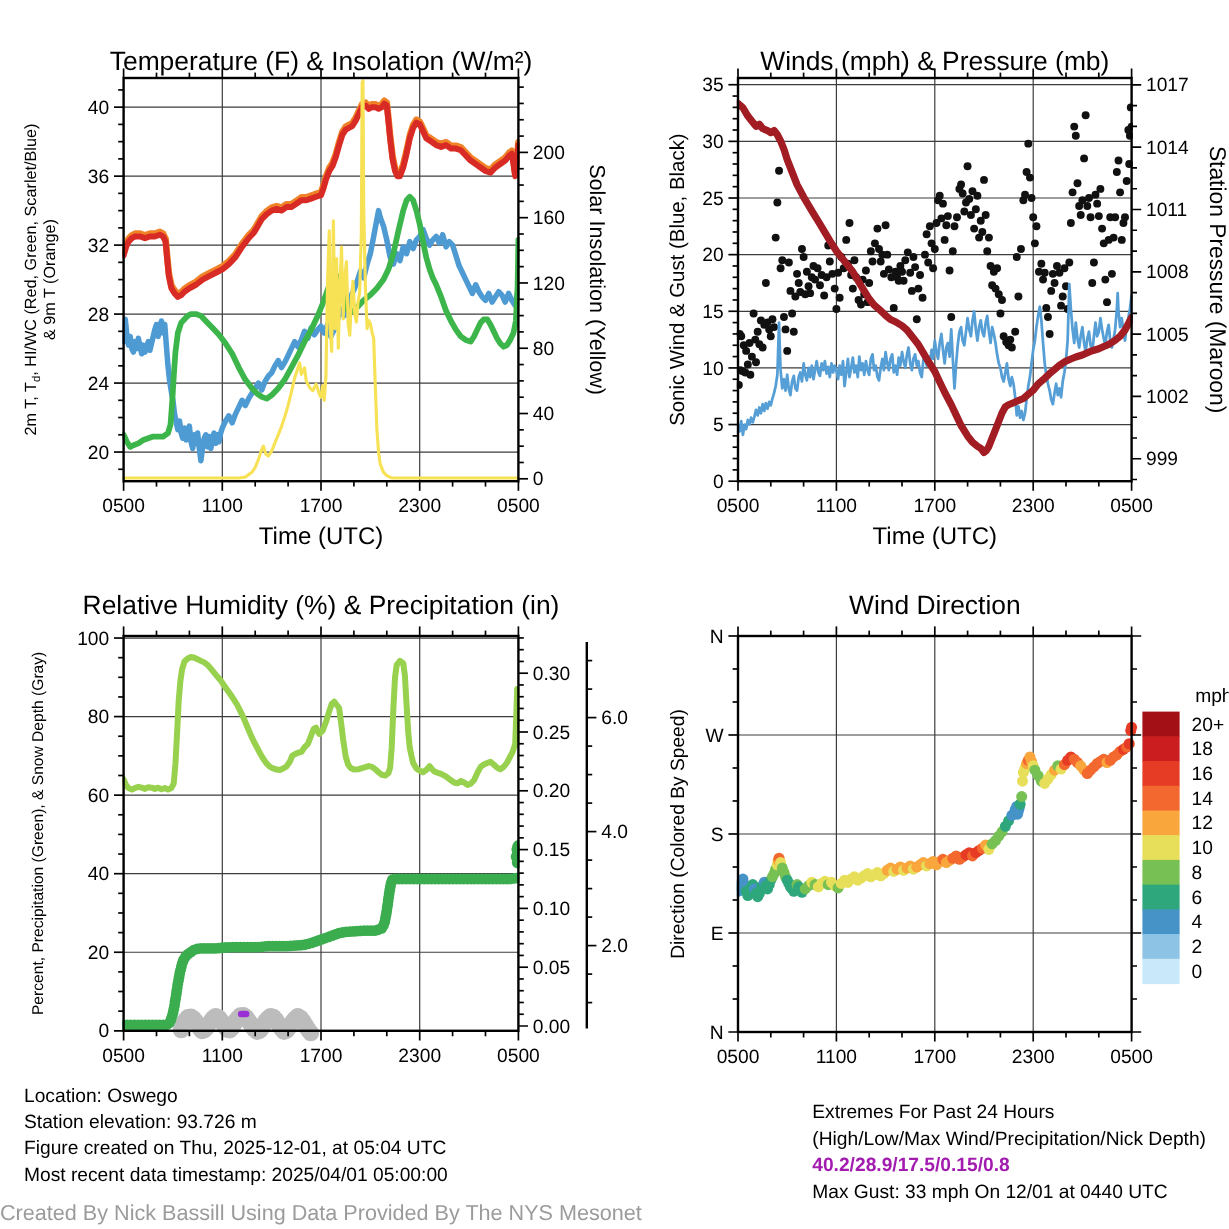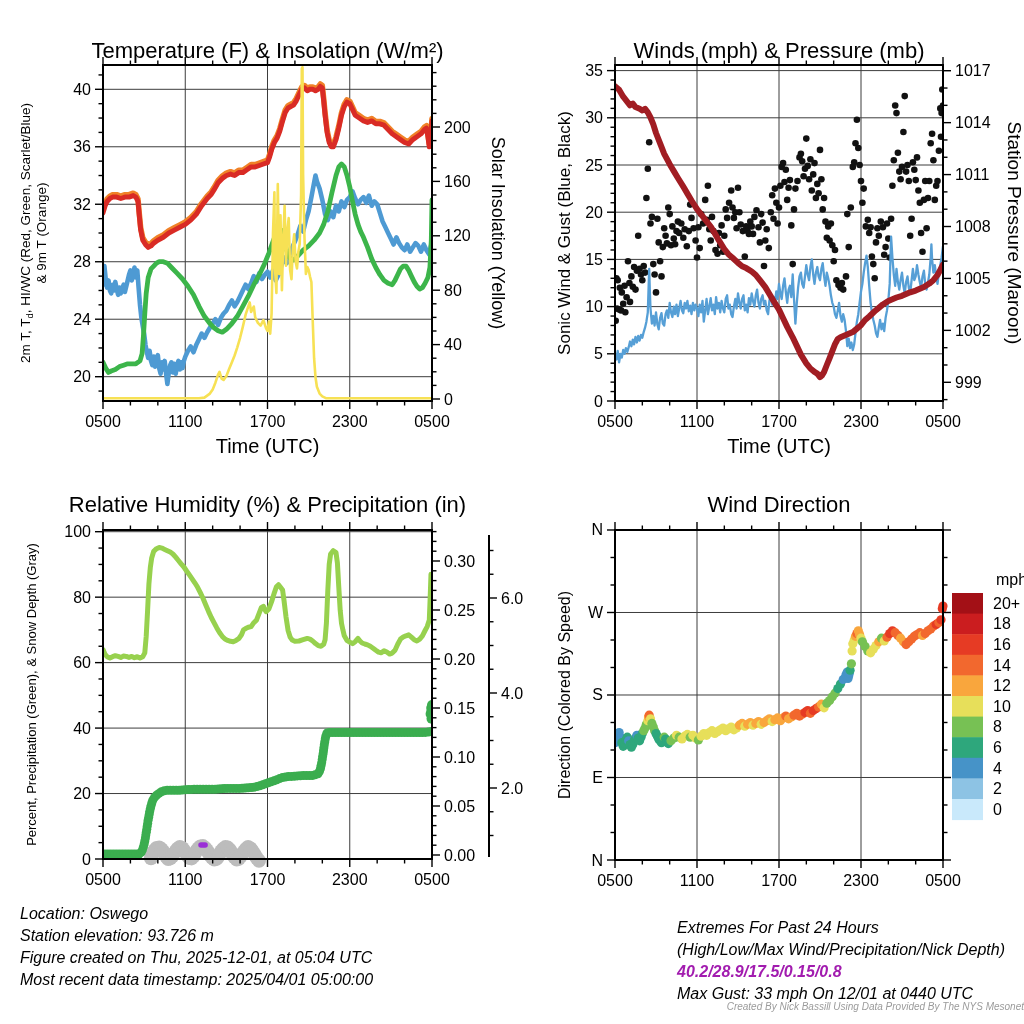--- a/index.html
+++ b/index.html
@@ -1,22 +1,22 @@
 <!DOCTYPE html>
 <html><head>
 <meta charset="utf-8">
 <style>
   html,body{margin:0;padding:0;background:#fff;}
   .page{position:relative;width:1024px;height:1024px;background:#ffffff;font-family:"Liberation Sans",sans-serif;overflow:hidden;}
   #charts{position:absolute;left:0;top:0;}
-  .footer{position:absolute;left:0;top:0;width:1024px;height:1024px;pointer-events:none;font-style:italic;}
+  .footer{position:absolute;left:0;top:0;width:1024px;height:1024px;pointer-events:none;}
   .f-left{position:absolute;left:20px;top:903px;font-size:16px;line-height:22px;color:#000;}
   .f-right{position:absolute;right:19px;top:917px;font-size:16px;line-height:22px;color:#000;text-align:left;}
   .extremes-values{font-weight:bold;}
-  .f-credit{position:absolute;left:0;right:0;top:1001px;text-align:right;font-size:10px;color:#9b9b9b;}
+  .f-credit{position:absolute;left:0;right:0;top:1001px;text-align:left;font-size:18px;color:#9b9b9b;}
 </style>
 </head>
 <body>
 
 <div class="page">
   <svg id="charts" width="1024" height="1024" viewBox="0 0 1024 1024">
       <g>
         <g stroke="#3d3d3d" stroke-width="1">
           <line x1="185.25" y1="65" x2="185.25" y2="401"></line>
           <line x1="267.5" y1="65" x2="267.5" y2="401"></line>

